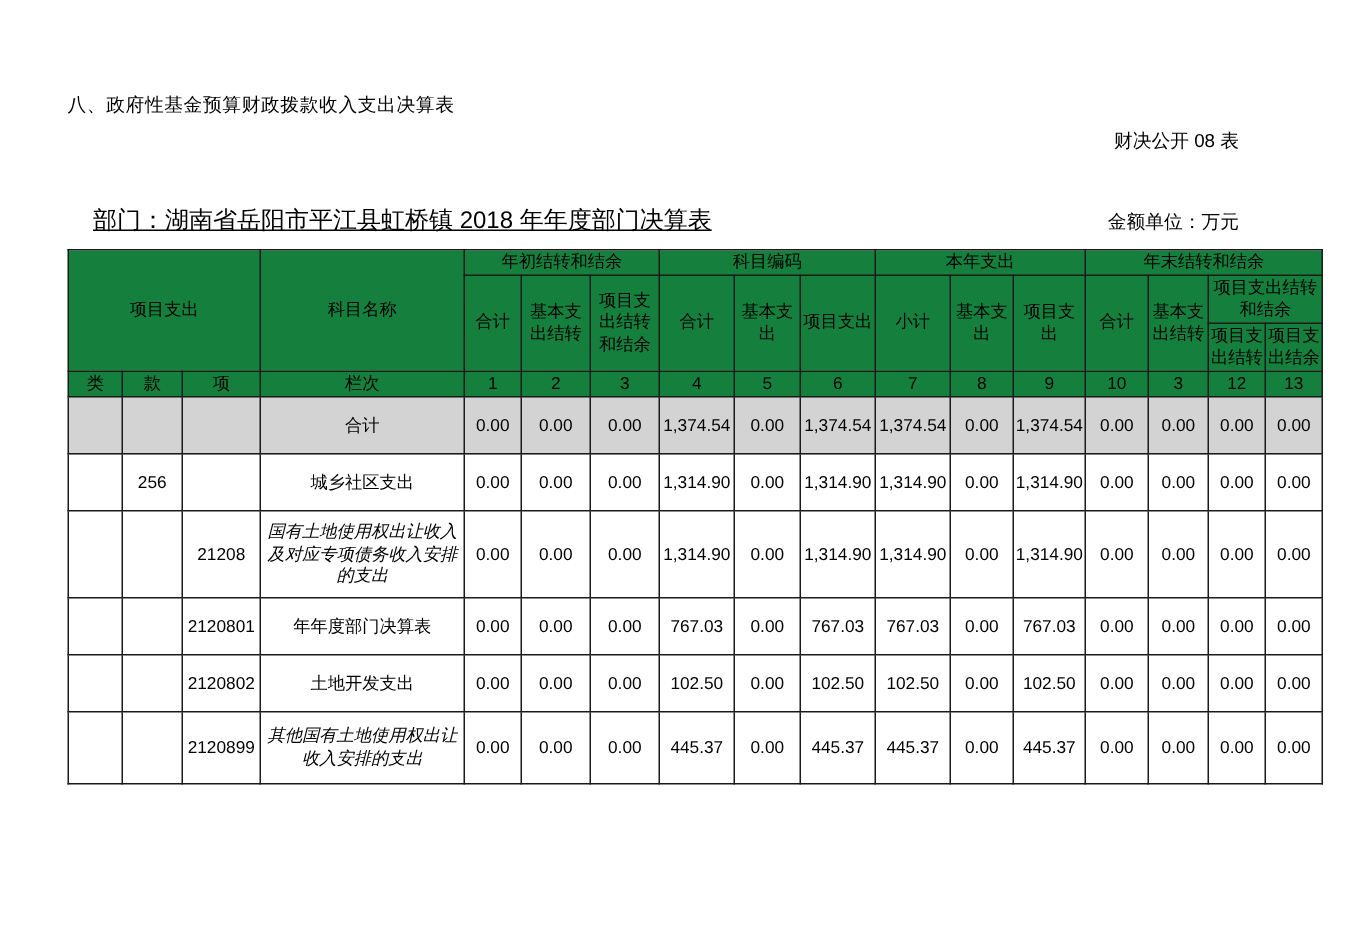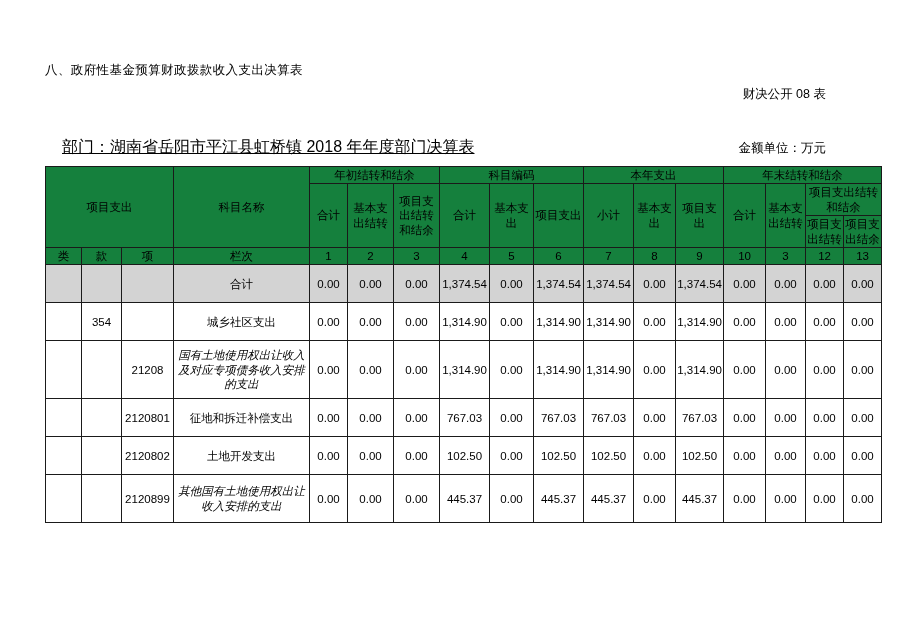--- a/index.html
+++ b/index.html
@@ -196,21 +196,21 @@
         <td class="rowhdr num bold">0.00</td>
         <td class="rowhdr num bold">1,374.54</td>
         <td class="rowhdr num bold">0.00</td>
         <td class="rowhdr num bold">0.00</td>
         <td class="rowhdr num bold">0.00</td>
         <td class="rowhdr num bold">0.00</td>
       </tr>
 
       <tr class="tall">
         <td class="code"></td>
-        <td class="code">354</td>
+        <td class="code">256</td>
         <td class="code"></td>
         <td class="lbl-center">城乡社区支出</td>
         <td class="num">0.00</td>
         <td class="num">0.00</td>
         <td class="num">0.00</td>
         <td class="num">1,314.90</td>
         <td class="num">0.00</td>
         <td class="num">1,314.90</td>
         <td class="num">1,314.90</td>
         <td class="num">0.00</td>
@@ -238,21 +238,21 @@
         <td class="num">0.00</td>
         <td class="num">0.00</td>
         <td class="num">0.00</td>
         <td class="num">0.00</td>
       </tr>
 
       <tr class="tall">
         <td class="code"></td>
         <td class="code"></td>
         <td class="code">2120801</td>
-        <td class="lbl-center">征地和拆迁补偿支出</td>
+        <td class="lbl-center">年年度部门决算表</td>
         <td class="num">0.00</td>
         <td class="num">0.00</td>
         <td class="num">0.00</td>
         <td class="num">767.03</td>
         <td class="num">0.00</td>
         <td class="num">767.03</td>
         <td class="num">767.03</td>
         <td class="num">0.00</td>
         <td class="num">767.03</td>
         <td class="num">0.00</td>

